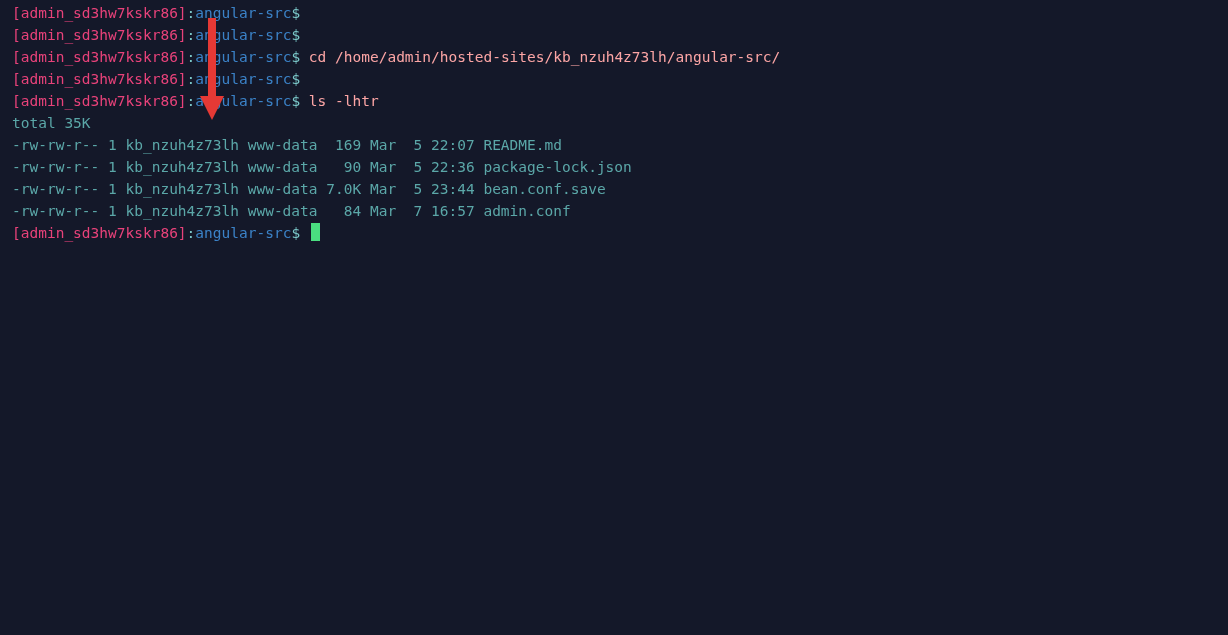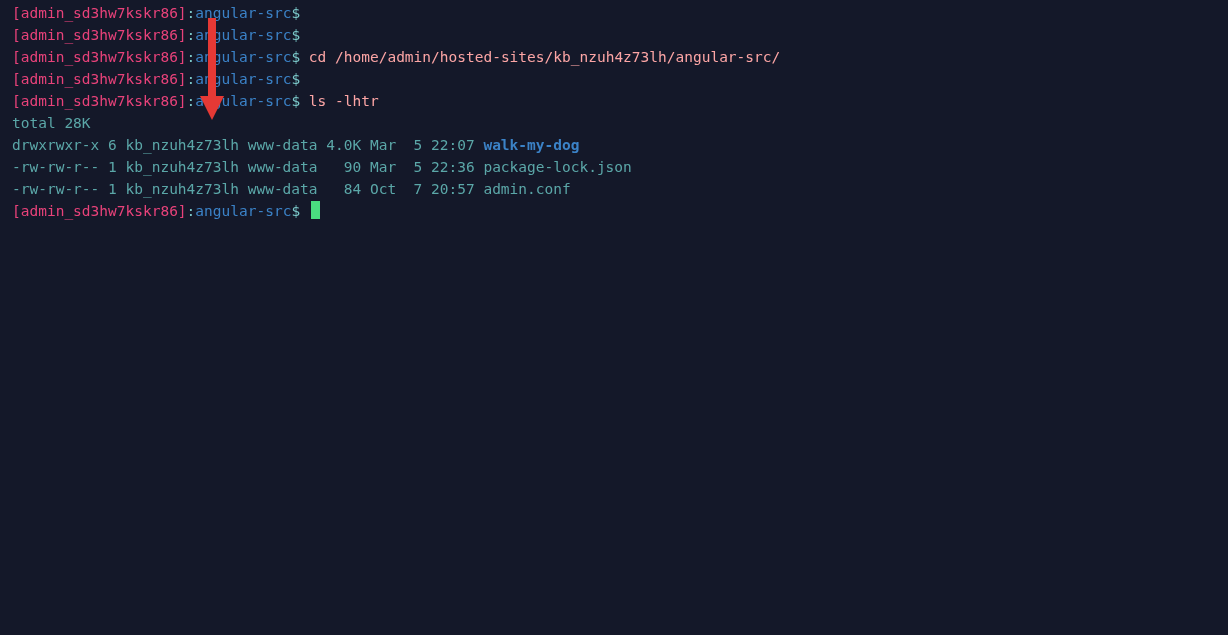--- a/index.html
+++ b/index.html
@@ -63,23 +63,24 @@
   </style>
 </head>
 <body>
 
 <div id="terminal">
     <div class="line"><span><span class="user-bracket">[admin_sd3hw7kskr86]</span><span class="colon">:</span><span class="path">angular-src</span><span class="dollar">$</span></span><span class="cmd"></span></div>
     <div class="line"><span><span class="user-bracket">[admin_sd3hw7kskr86]</span><span class="colon">:</span><span class="path">angular-src</span><span class="dollar">$</span></span><span class="cmd"></span></div>
     <div class="line"><span><span class="user-bracket">[admin_sd3hw7kskr86]</span><span class="colon">:</span><span class="path">angular-src</span><span class="dollar">$</span></span><span class="cmd"> cd /home/admin/hosted-sites/kb_nzuh4z73lh/angular-src/</span></div>
     <div class="line"><span><span class="user-bracket">[admin_sd3hw7kskr86]</span><span class="colon">:</span><span class="path">angular-src</span><span class="dollar">$</span></span><span class="cmd"></span></div>
     <div class="line"><span><span class="user-bracket">[admin_sd3hw7kskr86]</span><span class="colon">:</span><span class="path">angular-src</span><span class="dollar">$</span></span><span class="cmd"> ls -lhtr</span></div>
-    <div class="line output">total 28K</div>
-    <div class="line output"><span>drwxrwxr-x 6 kb_nzuh4z73lh www-data 4.0K Mar  5 22:07 </span><span class="dir-link">walk-my-dog</span></div>
+    <div class="line output">total 35K</div>
+    <div class="line output"><span>-rw-rw-r-- 1 kb_nzuh4z73lh www-data  169 Mar  5 22:07 </span><span>README.md</span></div>
     <div class="line output"><span>-rw-rw-r-- 1 kb_nzuh4z73lh www-data   90 Mar  5 22:36 </span><span>package-lock.json</span></div>
-    <div class="line output"><span>-rw-rw-r-- 1 kb_nzuh4z73lh www-data   84 Oct  7 20:57 </span><span>admin.conf</span></div>
+    <div class="line output"><span>-rw-rw-r-- 1 kb_nzuh4z73lh www-data 7.0K Mar  5 23:44 </span><span>bean.conf.save</span></div>
+    <div class="line output"><span>-rw-rw-r-- 1 kb_nzuh4z73lh www-data   84 Mar  7 16:57 </span><span>admin.conf</span></div>
     <div class="line"><span><span class="user-bracket">[admin_sd3hw7kskr86]</span><span class="colon">:</span><span class="path">angular-src</span><span class="dollar">$</span></span><span class="cmd"> </span><span class="cursor"></span></div>
   </div>
 
 <svg class="arrow-overlay" width="30" height="105" viewBox="0 0 30 105">
   <line x1="12" y1="0" x2="12" y2="85" stroke="#e53935" stroke-width="8"></line>
   <polygon points="12,102 0,78 24,78" fill="#e53935"></polygon>
 </svg>
 
 </body></html>

